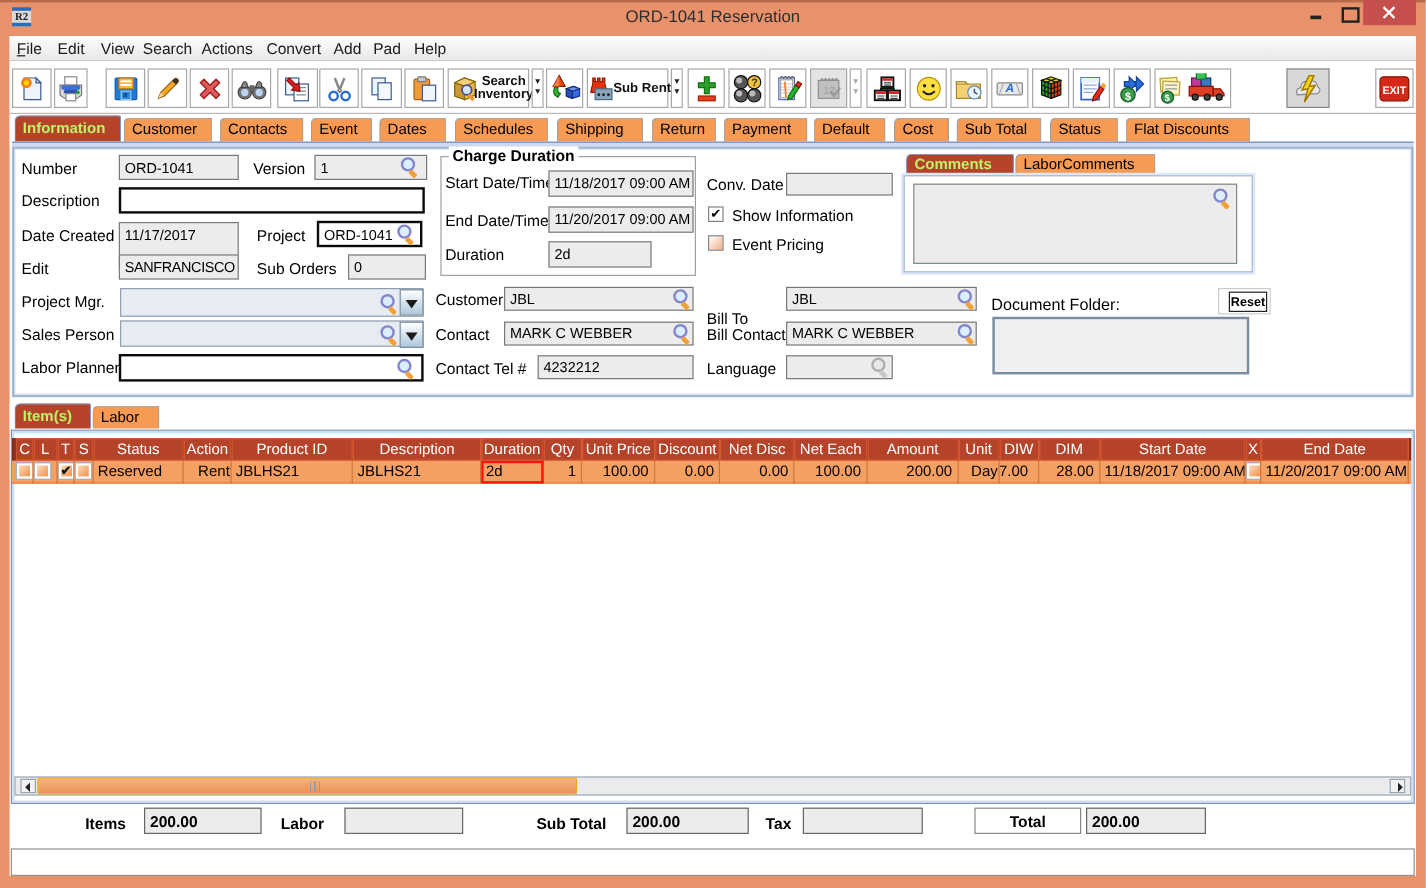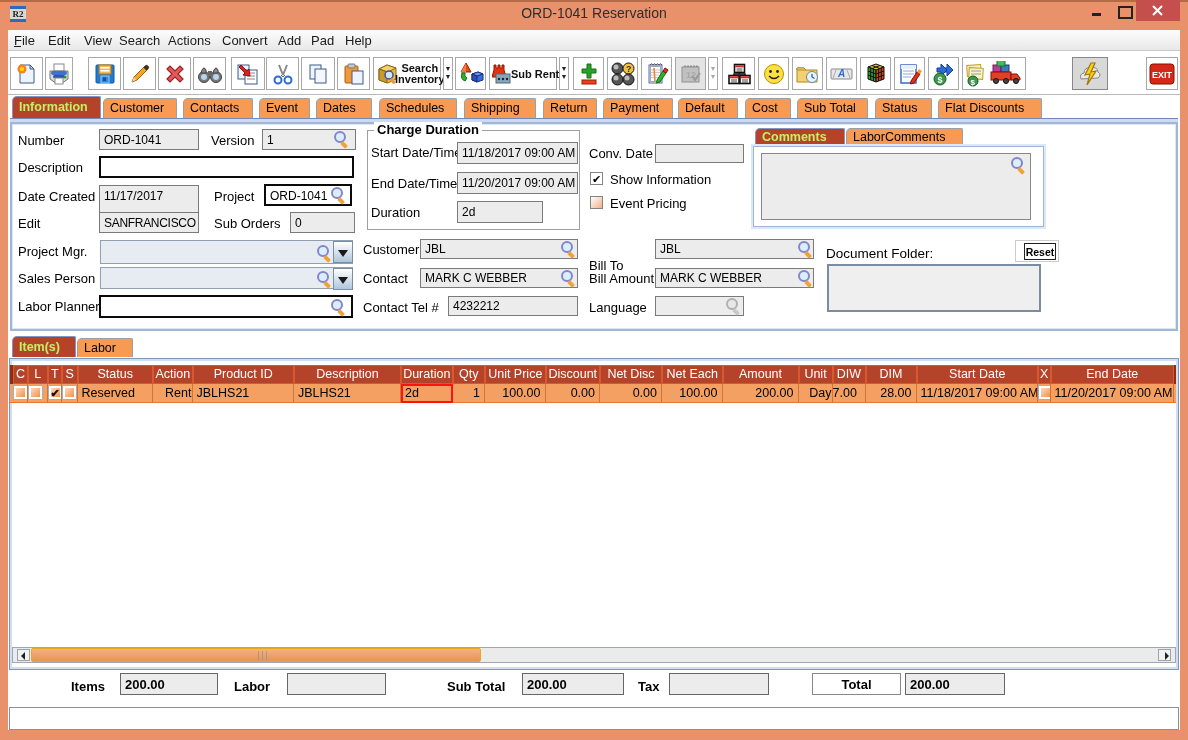--- a/index.html
+++ b/index.html
@@ -403,21 +403,21 @@
 <div class="fld" style="left:408px;top:115px;width:158px;height:20px;line-height:19px">JBL</div>
 <div class="mag" style="left:548px;top:117px"></div>
 <div class="lbl" style="left:351px;top:147px">Contact</div>
 <div class="fld" style="left:408px;top:144px;width:158px;height:20px;line-height:19px">MARK C WEBBER</div>
 <div class="mag" style="left:548px;top:146px"></div>
 <div class="lbl" style="left:351px;top:176px">Contact Tel #</div>
 <div class="fld" style="left:436px;top:172px;width:130px;height:20px;line-height:19px">4232212</div>
 <div class="lbl" style="left:577px;top:134px">Bill To</div>
 <div class="fld" style="left:643px;top:115px;width:159px;height:20px;line-height:19px">JBL</div>
 <div class="mag" style="left:785px;top:117px"></div>
-<div class="lbl" style="left:577px;top:147px">Bill Amount</div>
+<div class="lbl" style="left:577px;top:147px">Bill Contact</div>
 <div class="fld" style="left:643px;top:144px;width:159px;height:20px;line-height:19px">MARK C WEBBER</div>
 <div class="mag" style="left:785px;top:146px"></div>
 <div class="lbl" style="left:577px;top:176px">Language</div>
 <div class="fld" style="left:643px;top:172px;width:89px;height:20px;line-height:19px"></div>
 <div class="mag gray" style="left:713px;top:174px"></div>
 <div class="tab sel" style="left:743px;top:4px;width:90px;height:18px;line-height:17px">Comments</div>
 <div class="tab" style="left:834px;top:4px;width:117px;height:18px;line-height:17px">LaborComments</div>
 <div style="position:absolute;left:741px;top:22px;width:291px;height:81px;border:1px solid #9FB6D4;box-shadow:0 0 0 2px #dce8f6"></div>
 <div style="position:absolute;left:749px;top:29px;width:270px;height:67px;background:#ECECEC;border:1px solid #888"></div>
 <div class="mag" style="left:998px;top:33px"></div>

